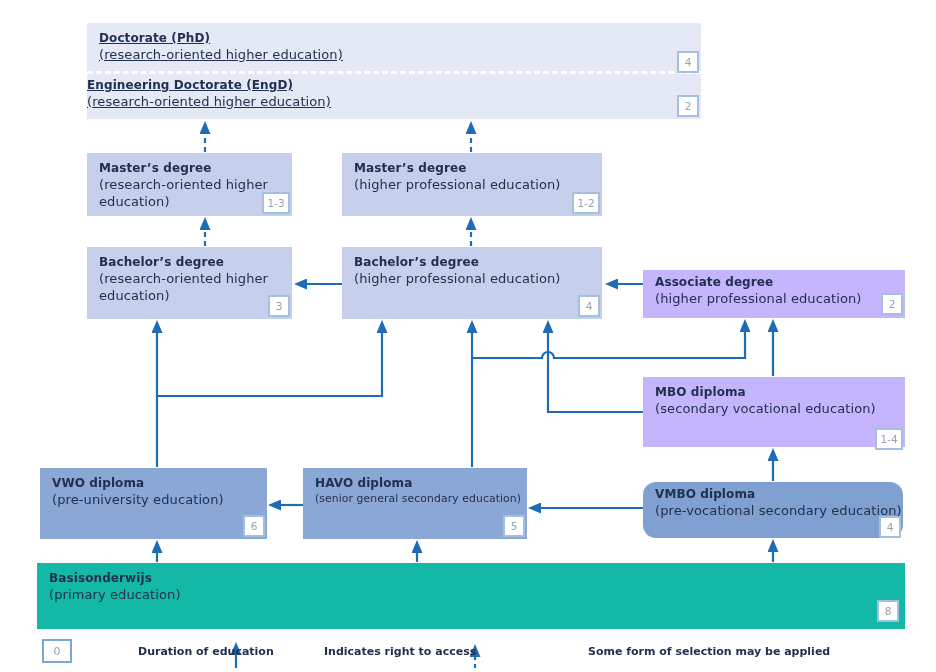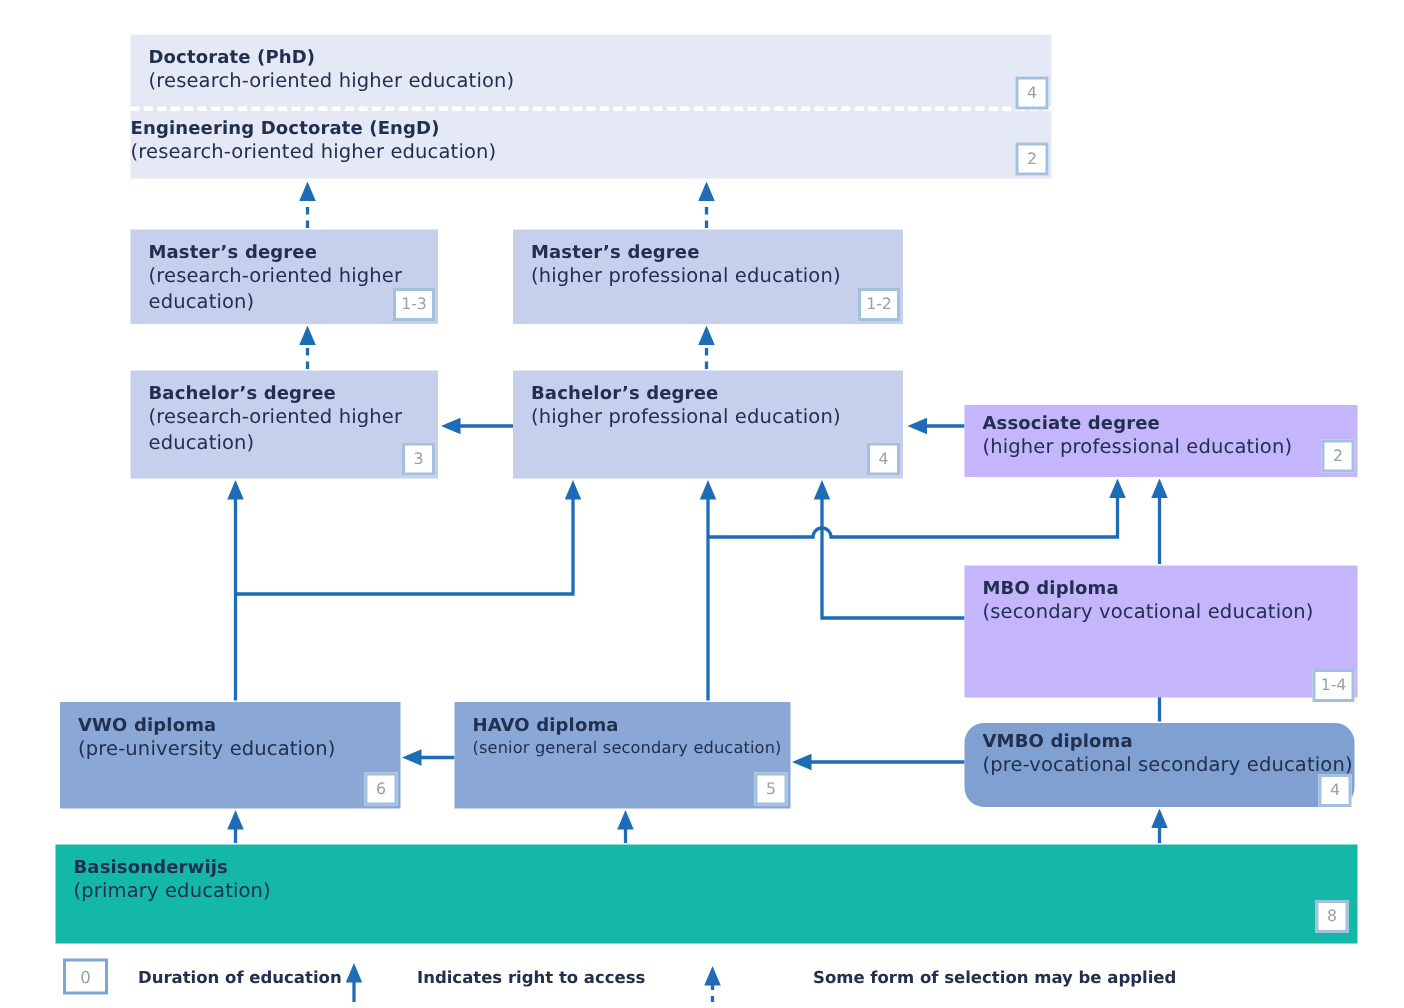--- a/index.html
+++ b/index.html
@@ -17,21 +17,21 @@
   .lvl-sec{background:#8ba7d6;}
   .lvl-vmbo{background:#7fa0d1;}
   .lvl-prim{background:#14b8a6;}
   .dur{position:absolute;z-index:3;width:22px;height:22px;background:#ffffff;
        border:2px solid #a3c0de;color:#97a2af;font-size:10.5px;display:flex;
        align-items:center;justify-content:center;box-sizing:border-box;}
   .dur.wide{width:28px;}
   .dur.br{right:2px;bottom:2px;}
   #doc-divider{position:absolute;left:0;right:0;top:48px;border-top:3px dashed #ffffff;}
   .legend-label{position:absolute;z-index:2;font-size:11px;font-weight:bold;color:#22304f;
-                white-space:nowrap;}
+                white-space:nowrap;margin-left:46px;}
   #legend-zero{position:absolute;z-index:2;left:42px;top:639px;width:30px;height:24px;
                background:#fff;border:2px solid #7aa7d6;box-sizing:border-box;color:#97a2af;
                font-size:11px;display:flex;align-items:center;justify-content:center;}
 </style>
 </head>
 <body>
 
 <div id="canvas">
 
   <svg class="wires" width="936" height="672" viewBox="0 0 936 672">
@@ -62,21 +62,21 @@
         <path d="M471,246 L471,221" marker-end="url(#ah)"></path>
         <path d="M205,152 L205,125" marker-end="url(#ah)"></path>
         <path d="M471,152 L471,125" marker-end="url(#ah)"></path>
       </g>
 
       <path d="M236,668 L236,646" marker-end="url(#ah)"></path>
       <path d="M475,668 L475,648" marker-end="url(#ah)" stroke-dasharray="4,4"></path>
     </g>
   </svg>
 
-  <div class="box lvl-doc" style="left:87px;top:23px;width:614px;height:96px;padding:0;">
+  <div class="box lvl-doc" style="left:87px;top:23px;width:614px;height:96px;padding:0;text-decoration:underline;">
     <div style="position:relative;height:48px;padding:8px 12px 0 12px;box-sizing:border-box;">
       <div class="title">Doctorate (PhD)</div>
       <div class="sub oneline">(research-oriented higher education)</div>
       <div class="dur" style="right:2px;top:28px;">4</div>
     </div>
     <div id="doc-divider"></div>
     <div style="position:relative;height:48px;padding:7px 12px 0 0;box-sizing:border-box;">
       <div class="title">Engineering Doctorate (EngD)</div>
       <div class="sub oneline">(research-oriented higher education)</div>
       <div class="dur" style="right:2px;bottom:2px;">2</div>
@@ -106,21 +106,21 @@
     <div class="sub oneline">(higher professional education)</div>
     <div class="dur br">4</div>
   </div>
 
   <div class="box lvl-as" style="left:643px;top:270px;width:262px;height:48px;padding-top:5px;">
     <div class="title">Associate degree</div>
     <div class="sub oneline">(higher professional education)</div>
     <div class="dur" style="right:2px;bottom:3px;">2</div>
   </div>
 
-  <div class="box lvl-as" style="left:643px;top:377px;width:262px;height:88px;">
+  <div class="box lvl-as" style="left:643px;top:377px;width:262px;height:70px;">
     <div class="title">MBO diploma</div>
     <div class="sub oneline">(secondary vocational education)</div>
     <div class="dur wide" style="right:2px;bottom:-3px;">1-4</div>
   </div>
 
   <div class="box lvl-sec" style="left:40px;top:468px;width:227px;height:71px;">
     <div class="title">VWO diploma</div>
     <div class="sub oneline">(pre-university education)</div>
     <div class="dur br">6</div>
   </div>

